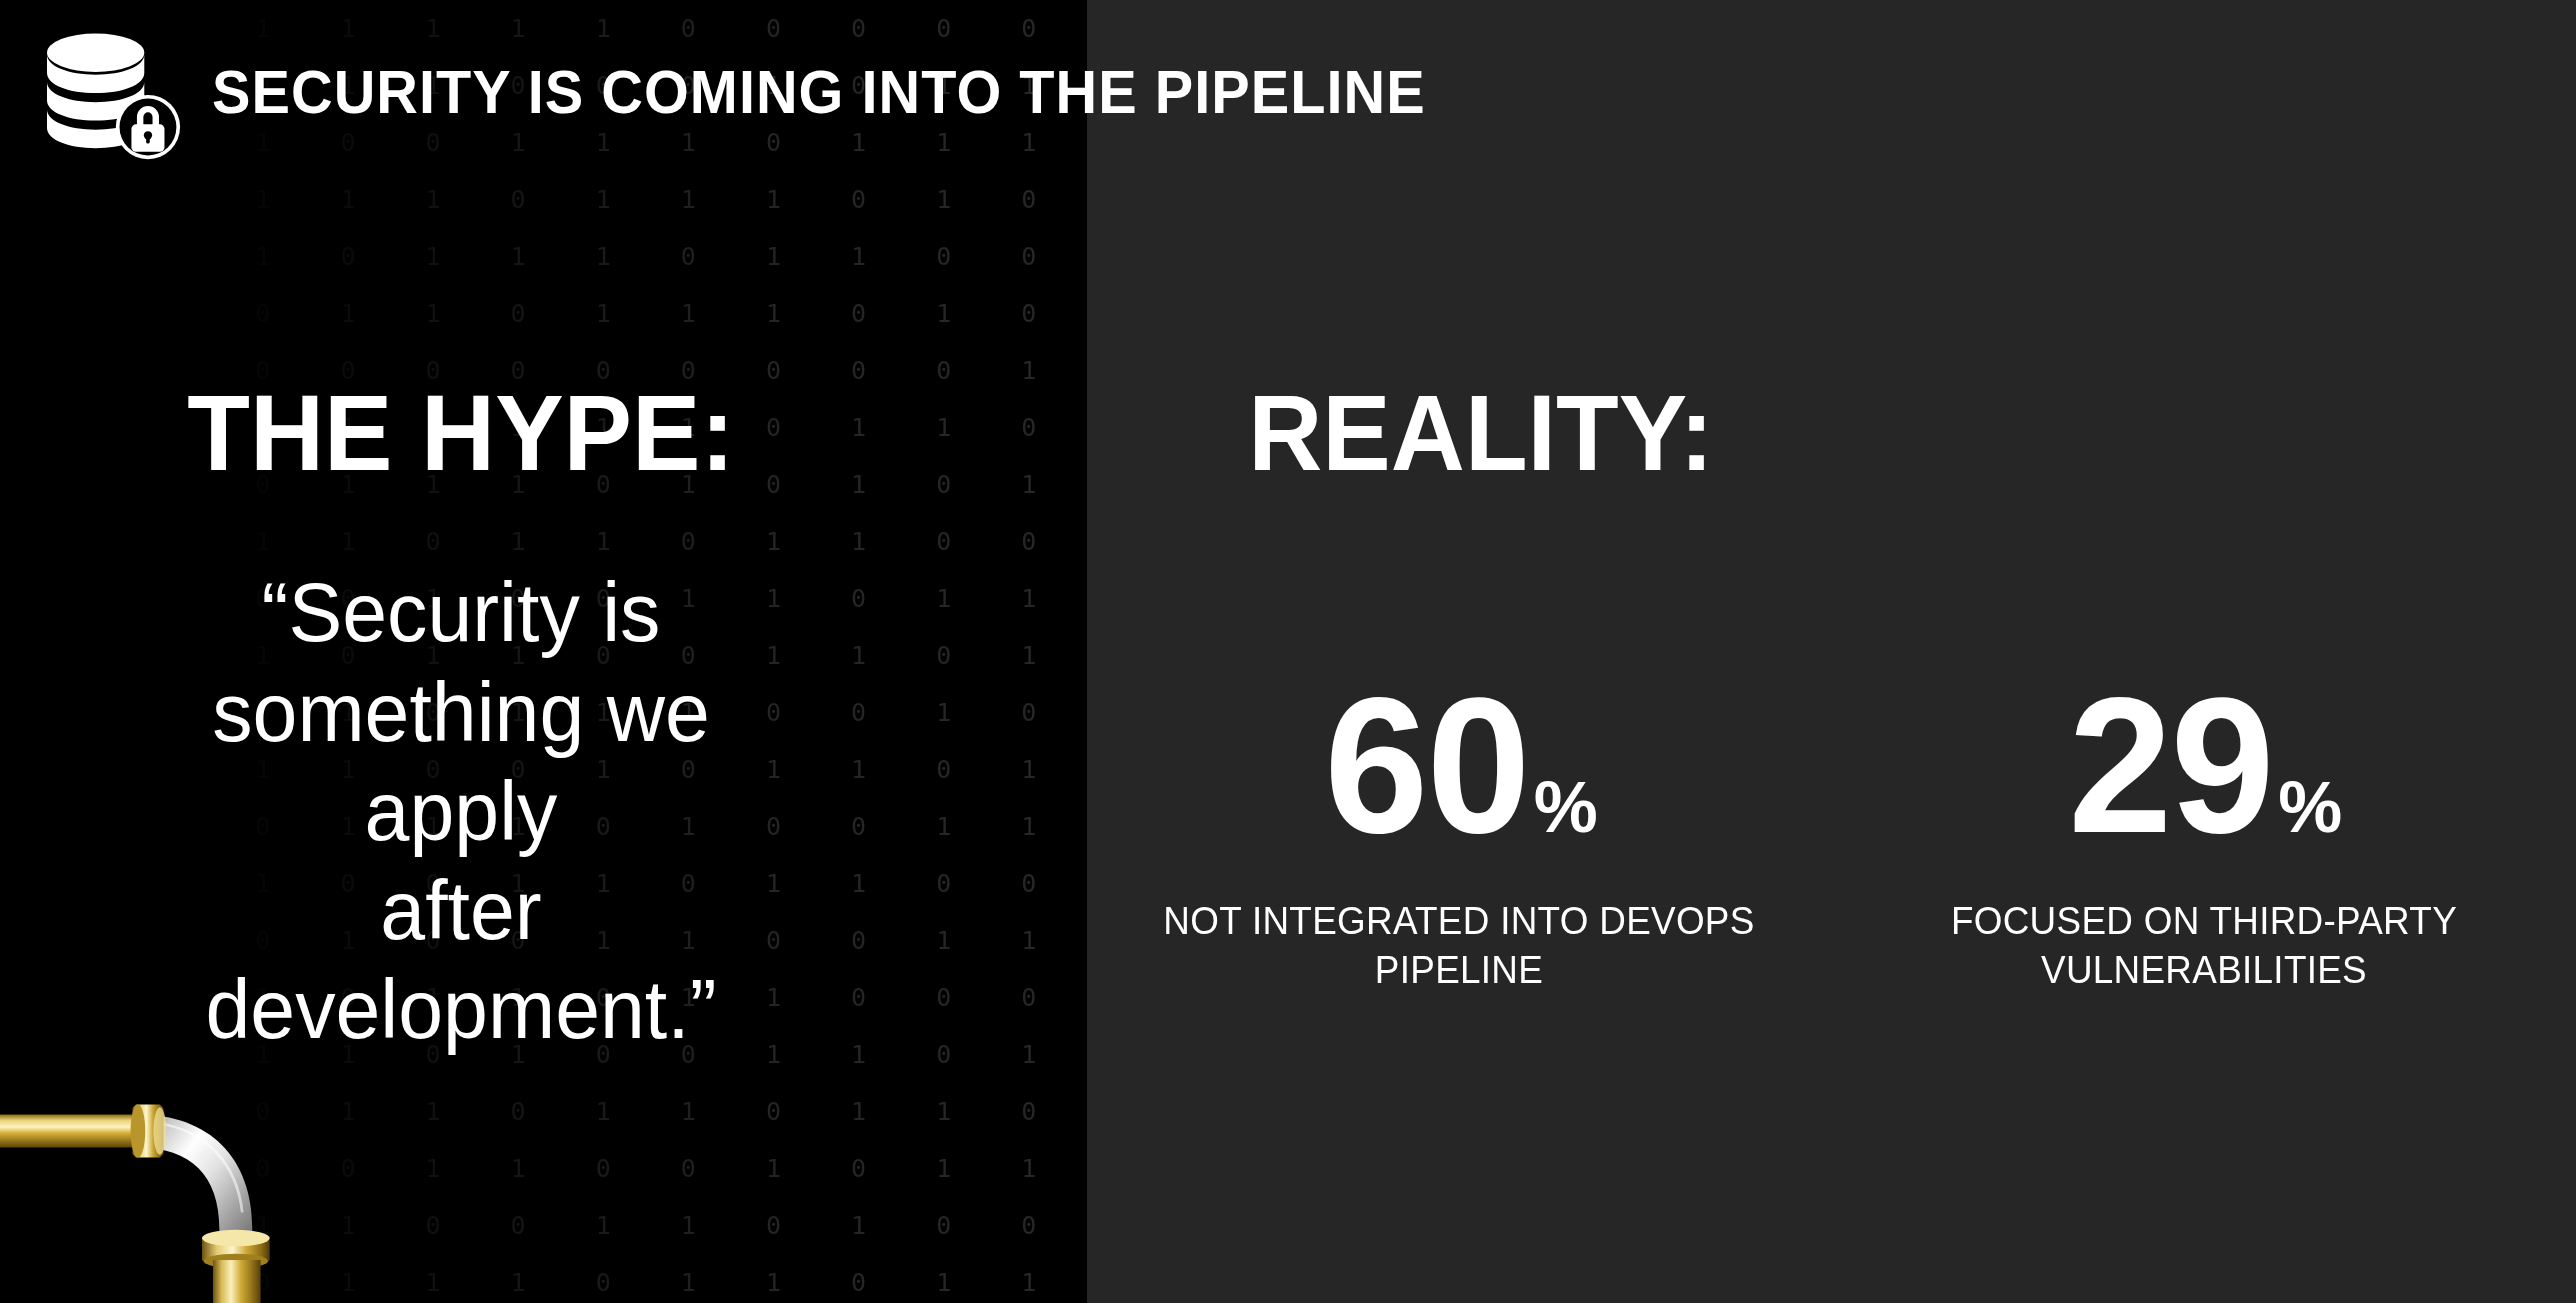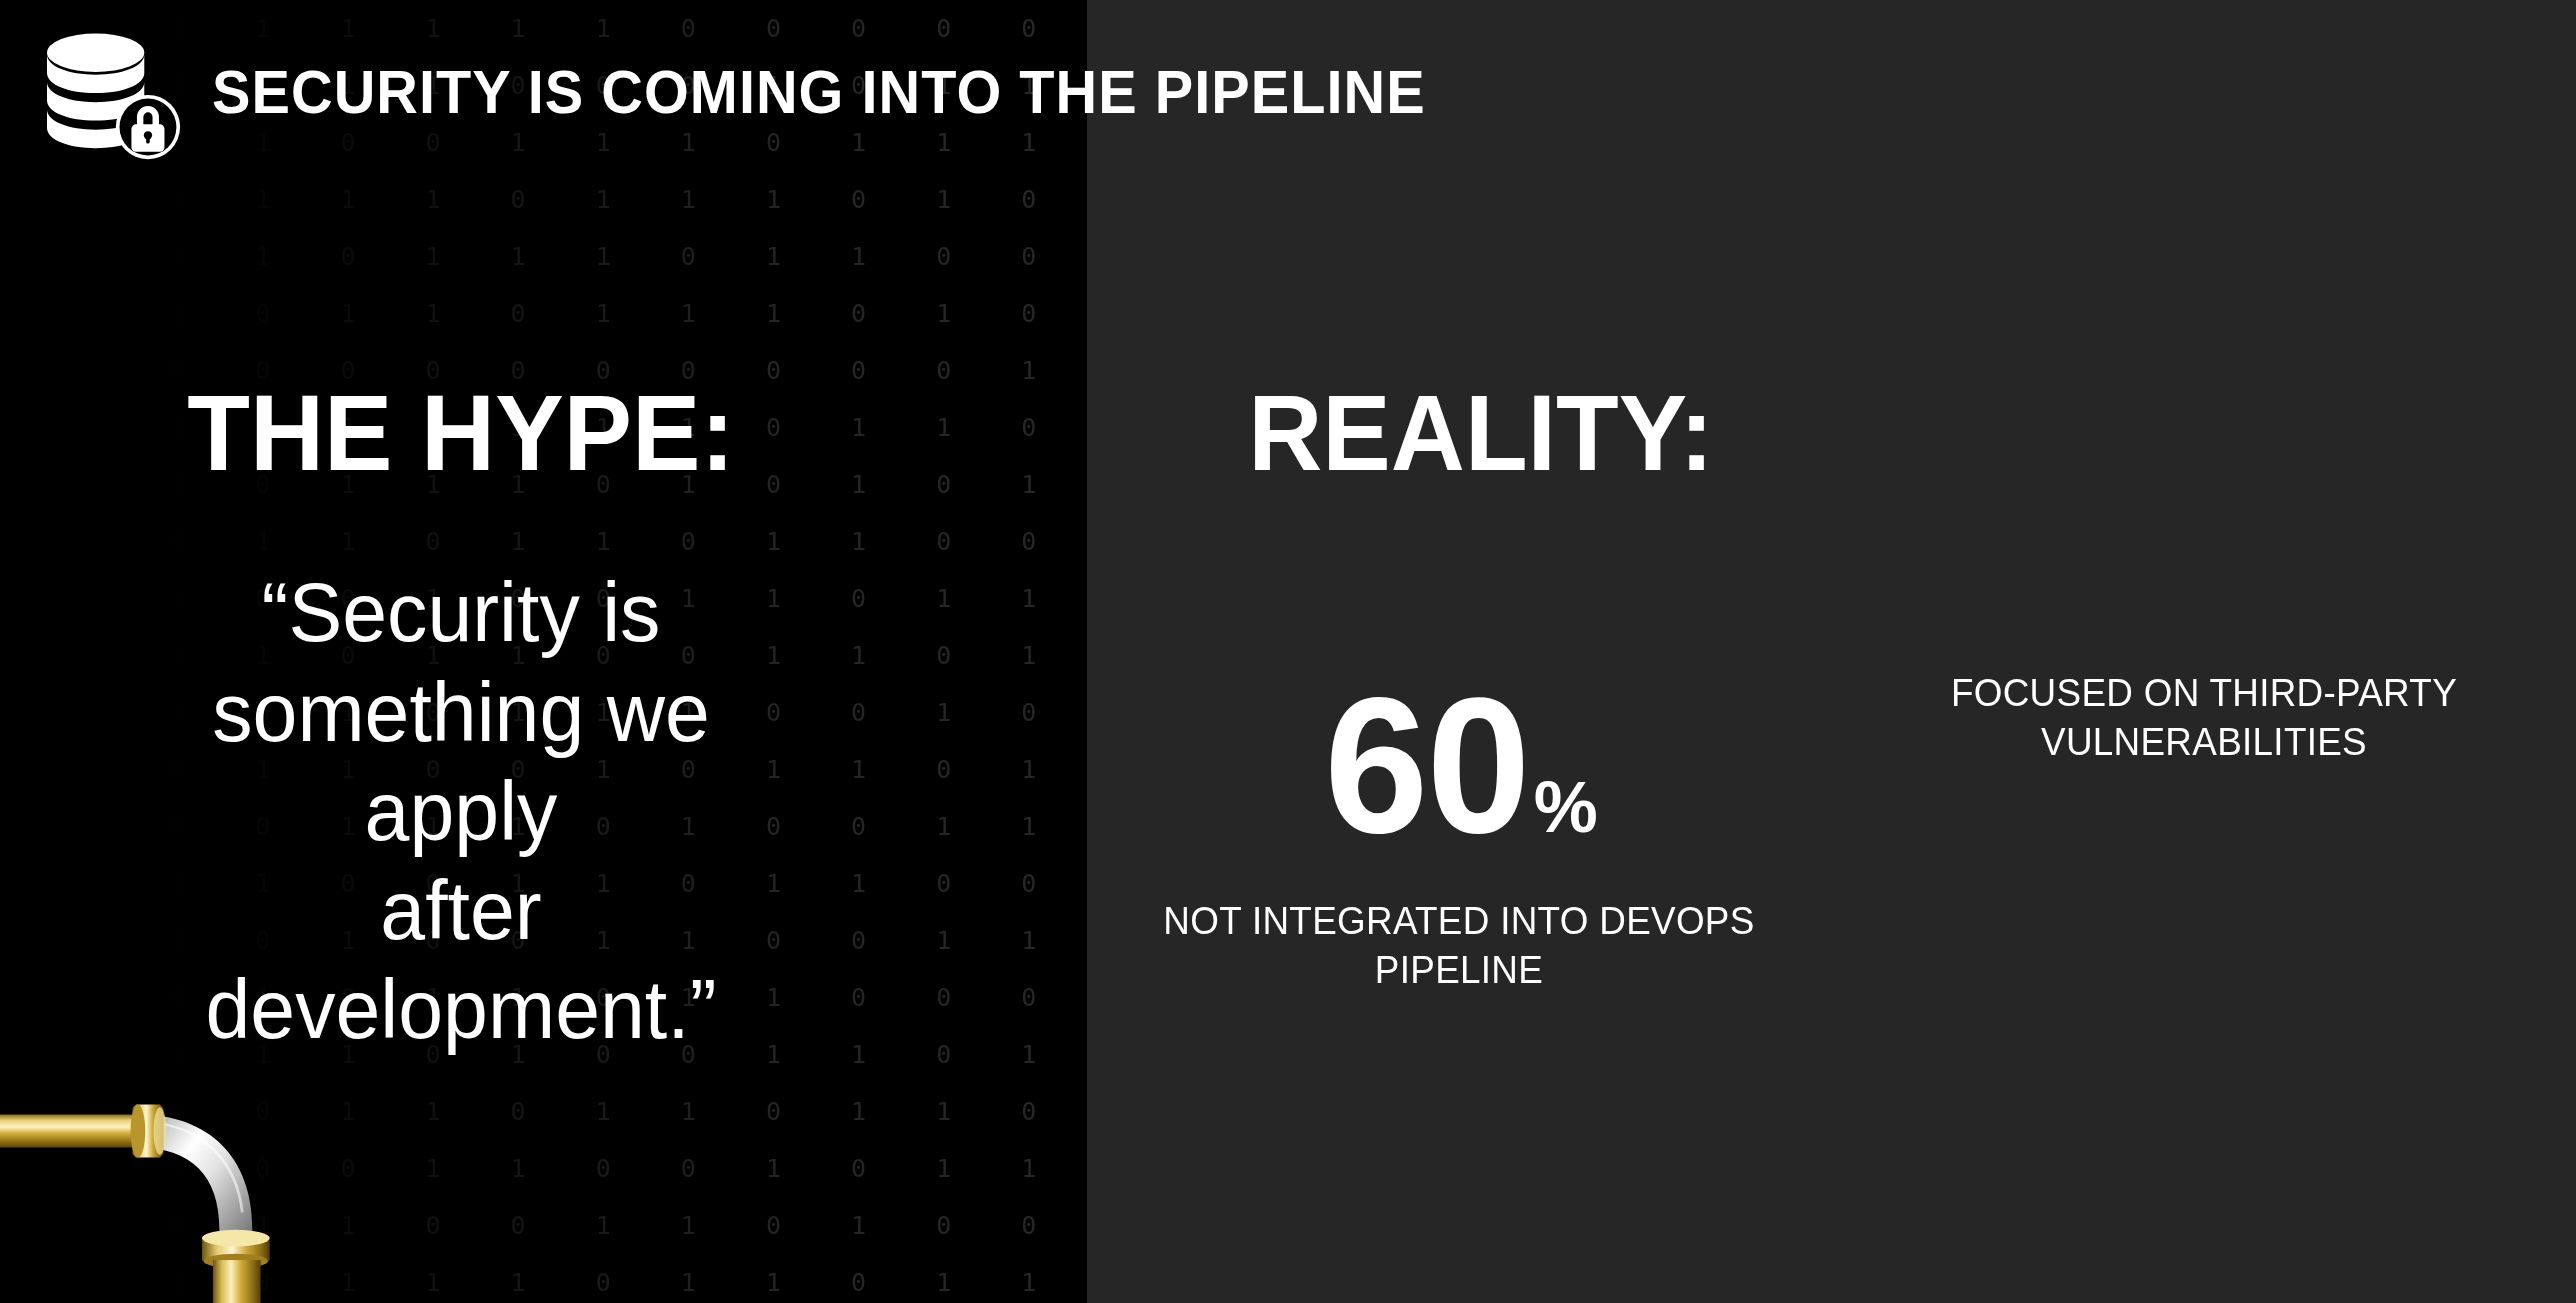--- a/index.html
+++ b/index.html
@@ -227,20 +227,23 @@
   <div class="reality-heading">REALITY:</div>
 
   <div class="stats-row">
     <div class="stat">
       <span class="stat-number-wrap">
         <span class="stat-number">60</span><span class="stat-pct">%</span>
       </span>
       <div class="stat-caption">NOT INTEGRATED INTO DEVOPS PIPELINE</div>
     </div>
     <div class="stat">
+      <span class="stat-number-wrap">
+        <span class="stat-number">29</span><span class="stat-pct">%</span>
+      </span>
       <div class="stat-caption">FOCUSED ON THIRD-PARTY VULNERABILITIES</div>
     </div>
   </div>
 
   <div class="pipe-graphic">
     <svg viewBox="0 0 420 260" xmlns="http://www.w3.org/2000/svg">
       <defs>
         <linearGradient id="brassH" x1="0" y1="0" x2="0" y2="1">
           <stop offset="0%" stop-color="#8a6b14"></stop>
           <stop offset="18%" stop-color="#e9d27a"></stop>

